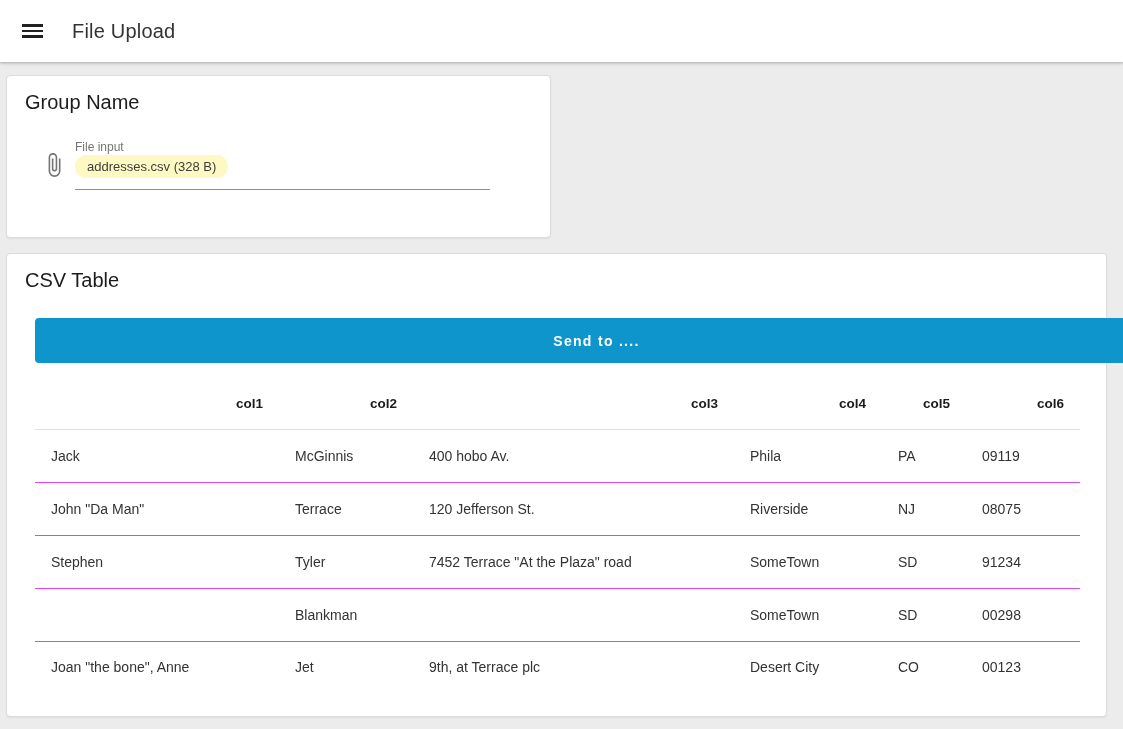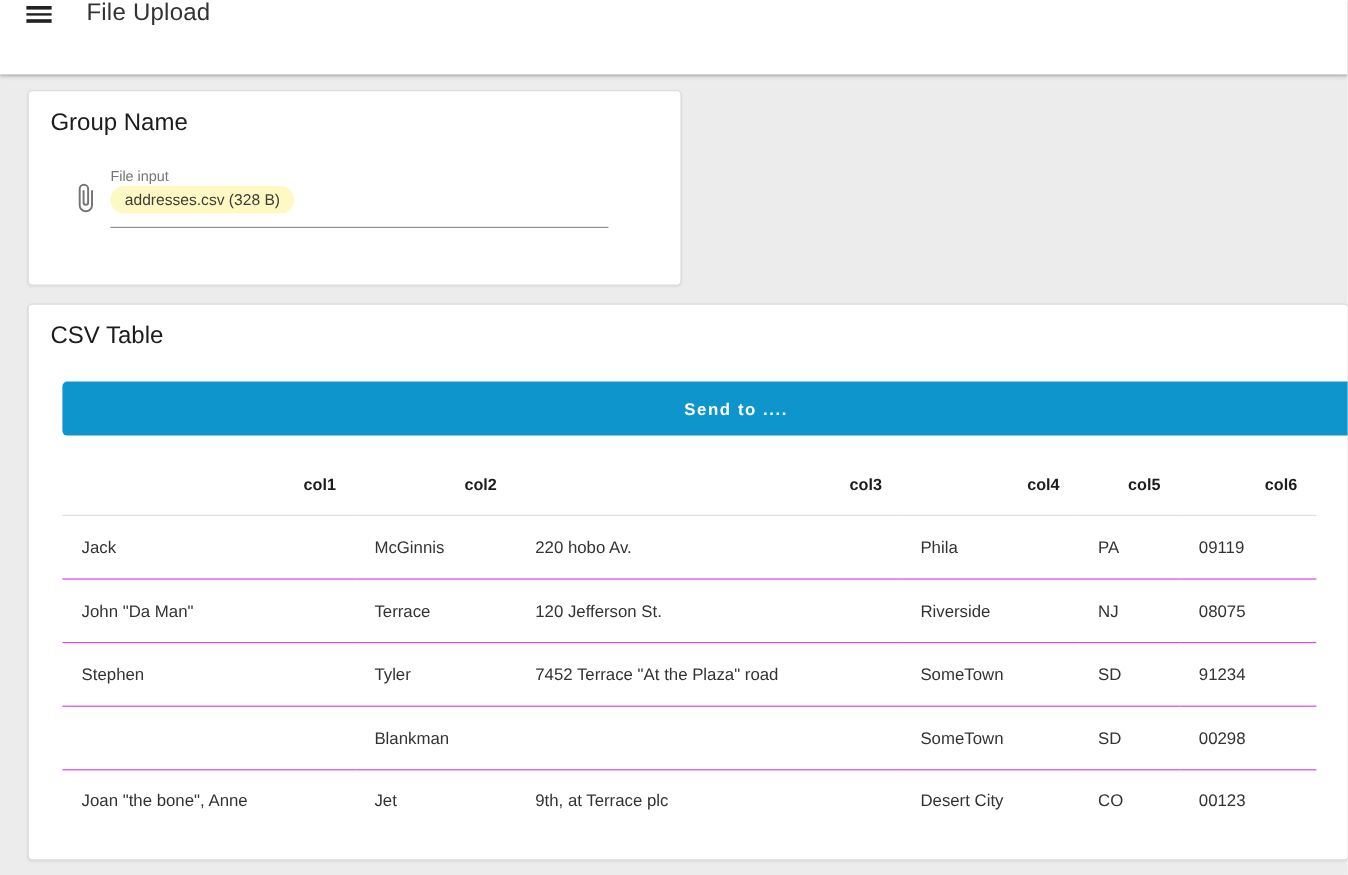--- a/index.html
+++ b/index.html
@@ -9,37 +9,37 @@
     background:#ececec;
     color:#1f1f1f;
     overflow:hidden;
   }
 
   
   .app-bar {
     height:62px;
     background:#ffffff;
     display:flex;
-    align-items:flex-start;
+    align-items:center;
     padding:0 22px;
     box-shadow:0 1px 2px rgba(0,0,0,.18), 0 2px 4px rgba(0,0,0,.10);
     position:relative;
     z-index:5;
   }
   .menu-btn {
     width:24px; height:24px;
     background:none; border:none; cursor:pointer;
     display:flex; flex-direction:column; justify-content:center; gap:3px;
     margin-right:26px; padding:0;
   }
   .menu-btn .bar { width:21px; height:2.5px; background:#212121; }
   .app-title { font-size:20px; color:#333; letter-spacing:.2px; }
 
   
-  .main { padding:13px 23px 0; }
+  .main { padding:13px 6px 0; }
 
   .card {
     background:#fff;
     border:1px solid #dcdcdc;
     border-radius:4px;
     box-shadow:0 1px 2px rgba(0,0,0,.06);
   }
   .card-title { font-size:20px; color:#1c1c1c; line-height:28px; padding:12px 0 0 18px; }
 
   
@@ -136,21 +136,21 @@
             <th>col3</th>
             <th>col4</th>
             <th>col5</th>
             <th>col6</th>
           </tr>
       </thead>
       <tbody>
           <tr>
             <td>Jack</td>
             <td>McGinnis</td>
-            <td>220 hobo Av.</td>
+            <td>400 hobo Av.</td>
             <td>Phila</td>
             <td>PA</td>
             <td>09119</td>
           </tr>
           <tr>
             <td>John "Da Man"</td>
             <td>Terrace</td>
             <td>120 Jefferson St.</td>
             <td>Riverside</td>
             <td>NJ</td>

